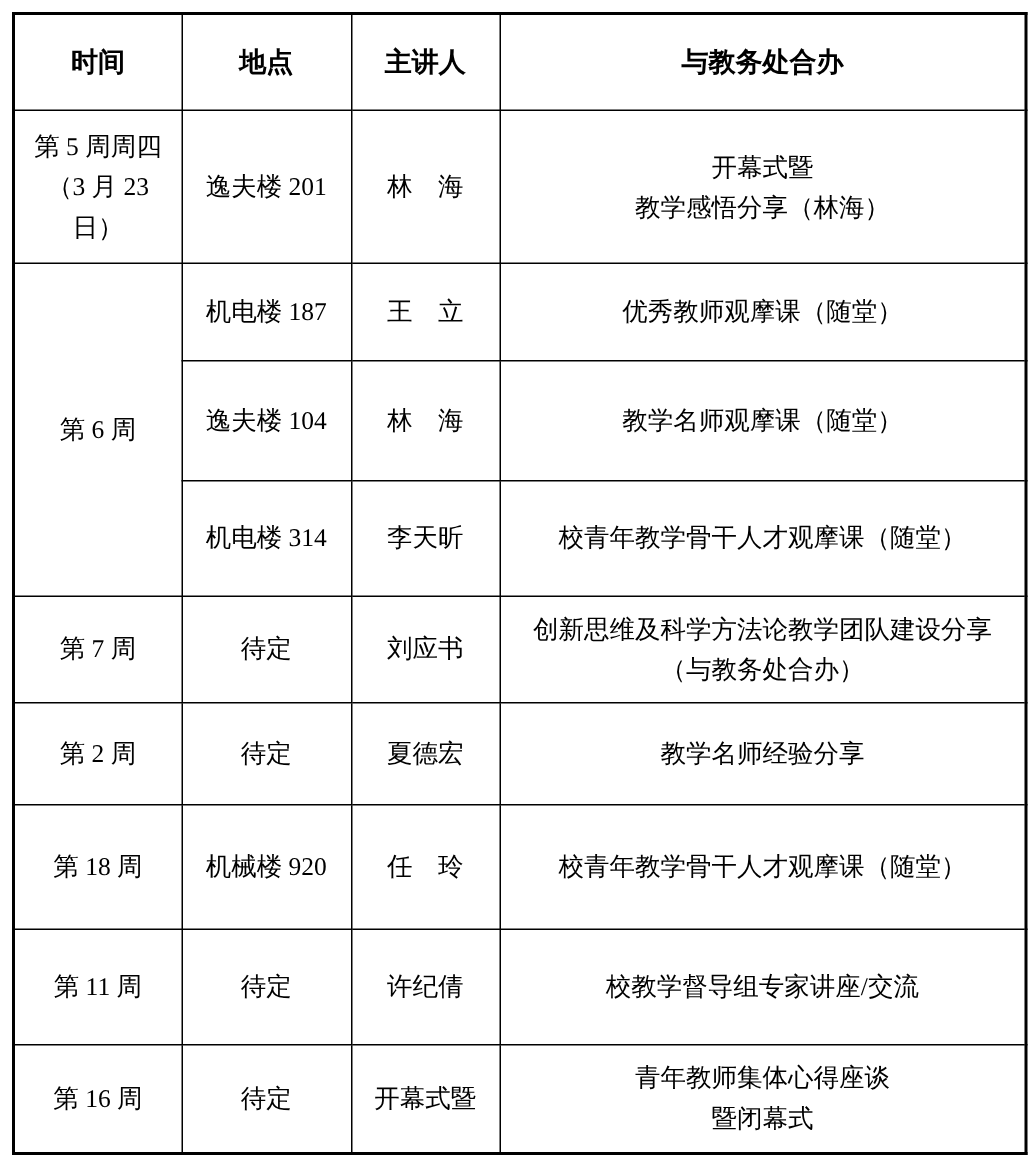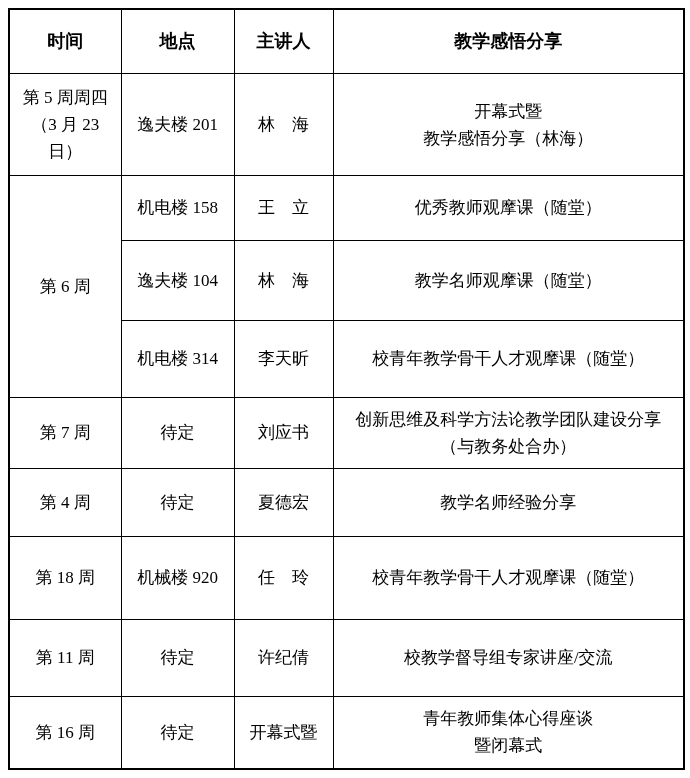--- a/index.html
+++ b/index.html
@@ -50,39 +50,39 @@
       <col style="width:113px">
       <col style="width:99px">
       <col style="width:351px">
     </colgroup>
 
     <tbody>
         <tr style="height:64px">
       <th>时间</th>
       <th>地点</th>
       <th>主讲人</th>
-      <th>教学感悟分享</th>
+      <th>与教务处合办</th>
     </tr>
 
     <tr style="height:101px">
       <td>
         <span class="line">第 5 周周四</span>
         <span class="line">（3 月 23 日）</span>
       </td>
       <td>逸夫楼 201</td>
       <td>林　海</td>
       <td>
         <span class="line">开幕式暨</span>
         <span class="line">教学感悟分享（林海）</span>
       </td>
     </tr>
 
     <tr style="height:64px">
       <td rowspan="3">第 6 周</td>
-      <td>机电楼 158</td>
+      <td>机电楼 187</td>
       <td>王　立</td>
       <td>优秀教师观摩课（随堂）</td>
     </tr>
     <tr style="height:79px">
       <td>逸夫楼 104</td>
       <td>林　海</td>
       <td>教学名师观摩课（随堂）</td>
     </tr>
     <tr style="height:76px">
       <td>机电楼 314</td>
@@ -94,21 +94,21 @@
       <td>第 7 周</td>
       <td>待定</td>
       <td>刘应书</td>
       <td>
         <span class="line">创新思维及科学方法论教学团队建设分享</span>
         <span class="line">（与教务处合办）</span>
       </td>
     </tr>
 
     <tr style="height:67px">
-      <td>第 4 周</td>
+      <td>第 2 周</td>
       <td>待定</td>
       <td>夏德宏</td>
       <td>教学名师经验分享</td>
     </tr>
 
     <tr style="height:82px">
       <td>第 18 周</td>
       <td>机械楼 920</td>
       <td>任　玲</td>
       <td>校青年教学骨干人才观摩课（随堂）</td>

